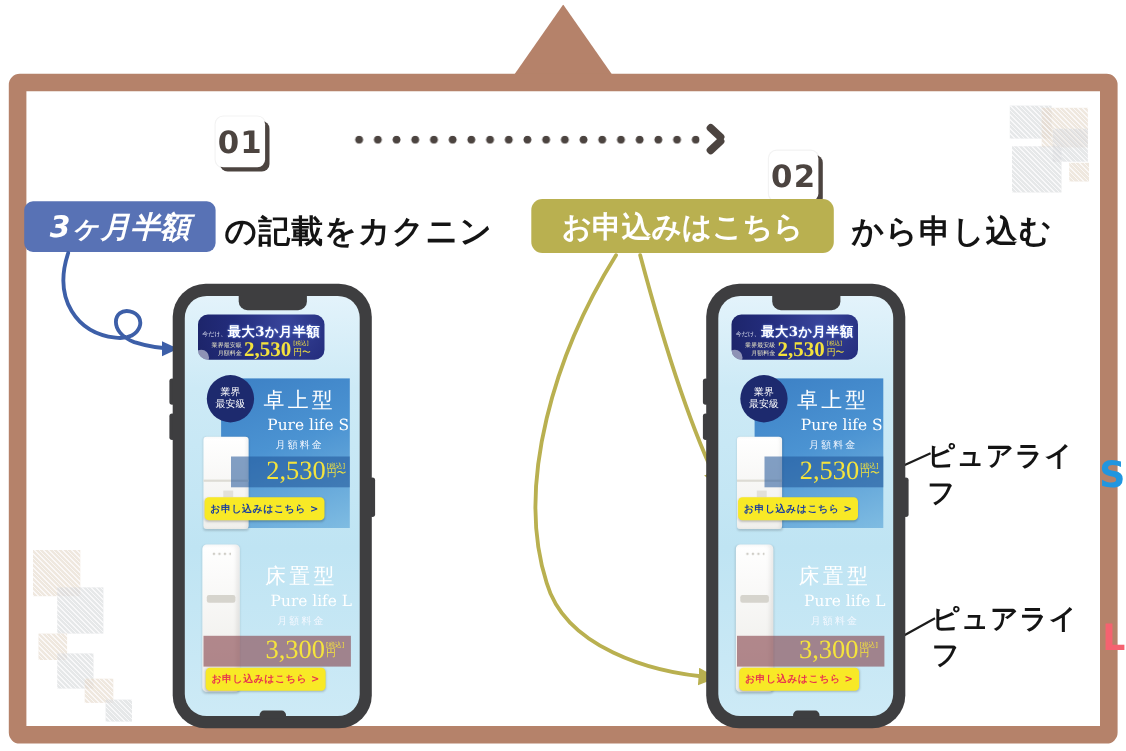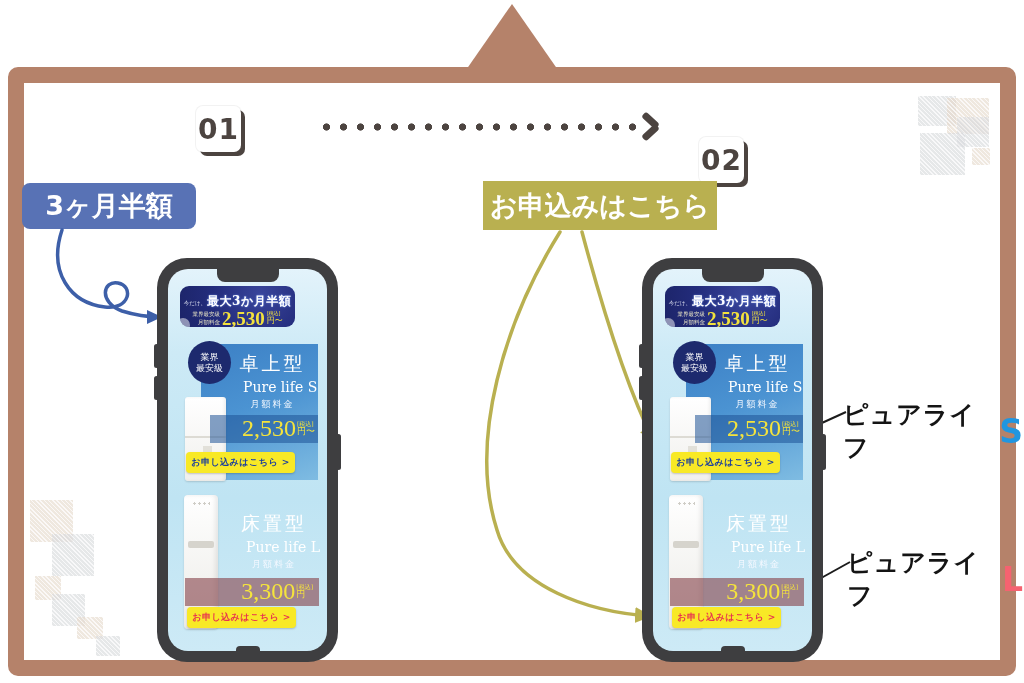--- a/index.html
+++ b/index.html
@@ -34,23 +34,23 @@
   .chev { position:absolute; left:641px; top:112px; width:22px; height:30px; }
   .chev::before, .chev::after { content:""; position:absolute; left:0; width:19px; height:7px;
              background:#4c4440; border-radius:3px; }
   .chev::before { top:5px;  transform:rotate(43deg); }
   .chev::after  { top:17px; transform:rotate(-43deg); }
 
   
   .hl { position:absolute; display:flex; align-items:center; justify-content:center;
         color:#fff; font-weight:800; }
   #step1-highlight { left:22px;  top:183px; width:174px; height:46px; background:#5872b5;
-                     border-radius:8px; font-size:27px; }
-  #step2-highlight { left:483px; top:181px; width:234px; height:49px; background:#b9b050;
-                     border-radius:0; font-size:27px; }
+                     border-radius:8px; font-size:27px;font-style:italic; }
+  #step2-highlight { left:483px; top:181px; width:275px; height:49px; background:#b9b050;
+                     border-radius:10px; font-size:27px; }
   .hw { position:absolute; font-size:29px; font-weight:600; color:#141414; letter-spacing:1px; }
   #step1-text { left:204px; top:191px; }
   #step2-text { left:774px; top:191px; }
 
   
   .annot { position:absolute; font-size:25px; font-weight:600; color:#141414; letter-spacing:1px;
            display:flex; align-items:center; gap:3px; }
   #annot-s { left:843px; top:398px; }
   #annot-l { left:847px; top:546px; }
   .annot .letter { font-weight:800; font-size:33px; line-height:1; }
@@ -161,22 +161,24 @@
     <div class="dsq beige" style="left:77px; top:617px; width:26px; height:22px;"></div>
     <div class="dsq gray" style="left:96px; top:636px; width:24px; height:20px;"></div>
   </div>
 
   <div class="stepnum" id="step1-badge">01</div>
   <div class="dotline"></div>
   <span class="chev"></span>
   <div class="stepnum" id="step2-badge">02</div>
 
   <div class="hl" id="step1-highlight">3ヶ月半額</div>
+  <div class="hw" id="step1-text">の記載をカクニン</div>
 
   <div class="hl" id="step2-highlight">お申込みはこちら</div>
+  <div class="hw" id="step2-text">から申し込む</div>
 
   <svg class="overlay" viewBox="0 0 1024 683">
     <defs>
       <marker id="mblue" markerWidth="18" markerHeight="16" refX="13" refY="7" orient="auto" markerUnits="userSpaceOnUse">
           <path d="M0,0 L15,7 L0,14 Z" fill="#3d5fa8"></path>
         </marker>
       <marker id="molive" markerWidth="20" markerHeight="18" refX="15" refY="8" orient="auto" markerUnits="userSpaceOnUse">
           <path d="M0,0 L17,8 L0,16 Z" fill="#b9b050"></path>
         </marker>
     </defs>

